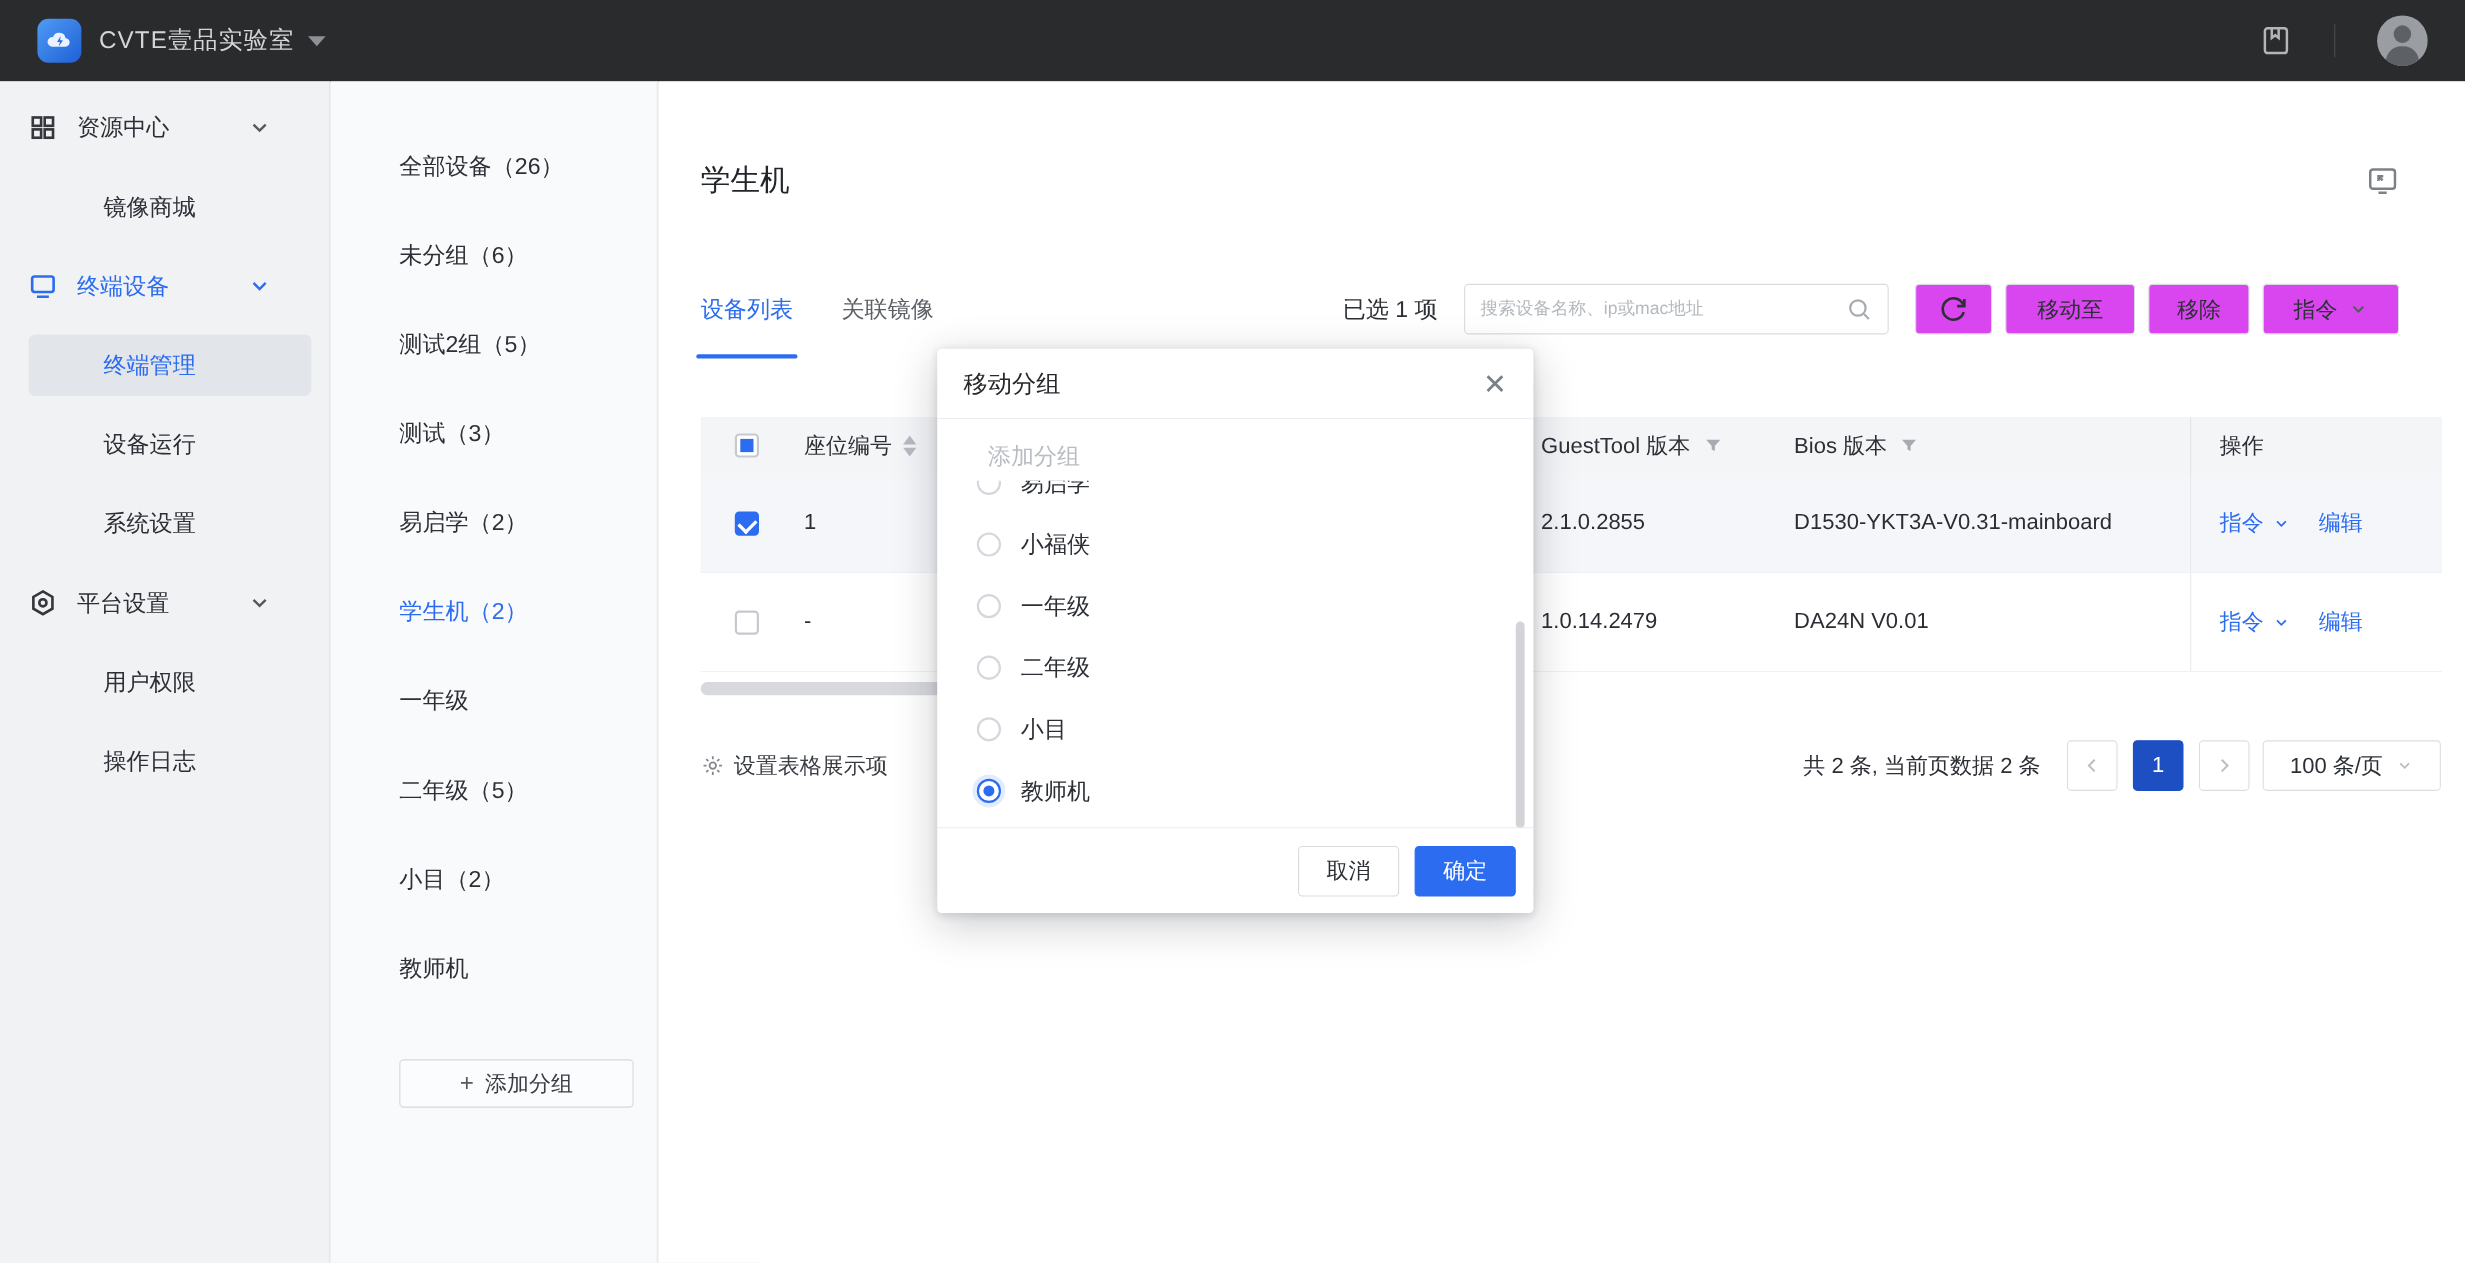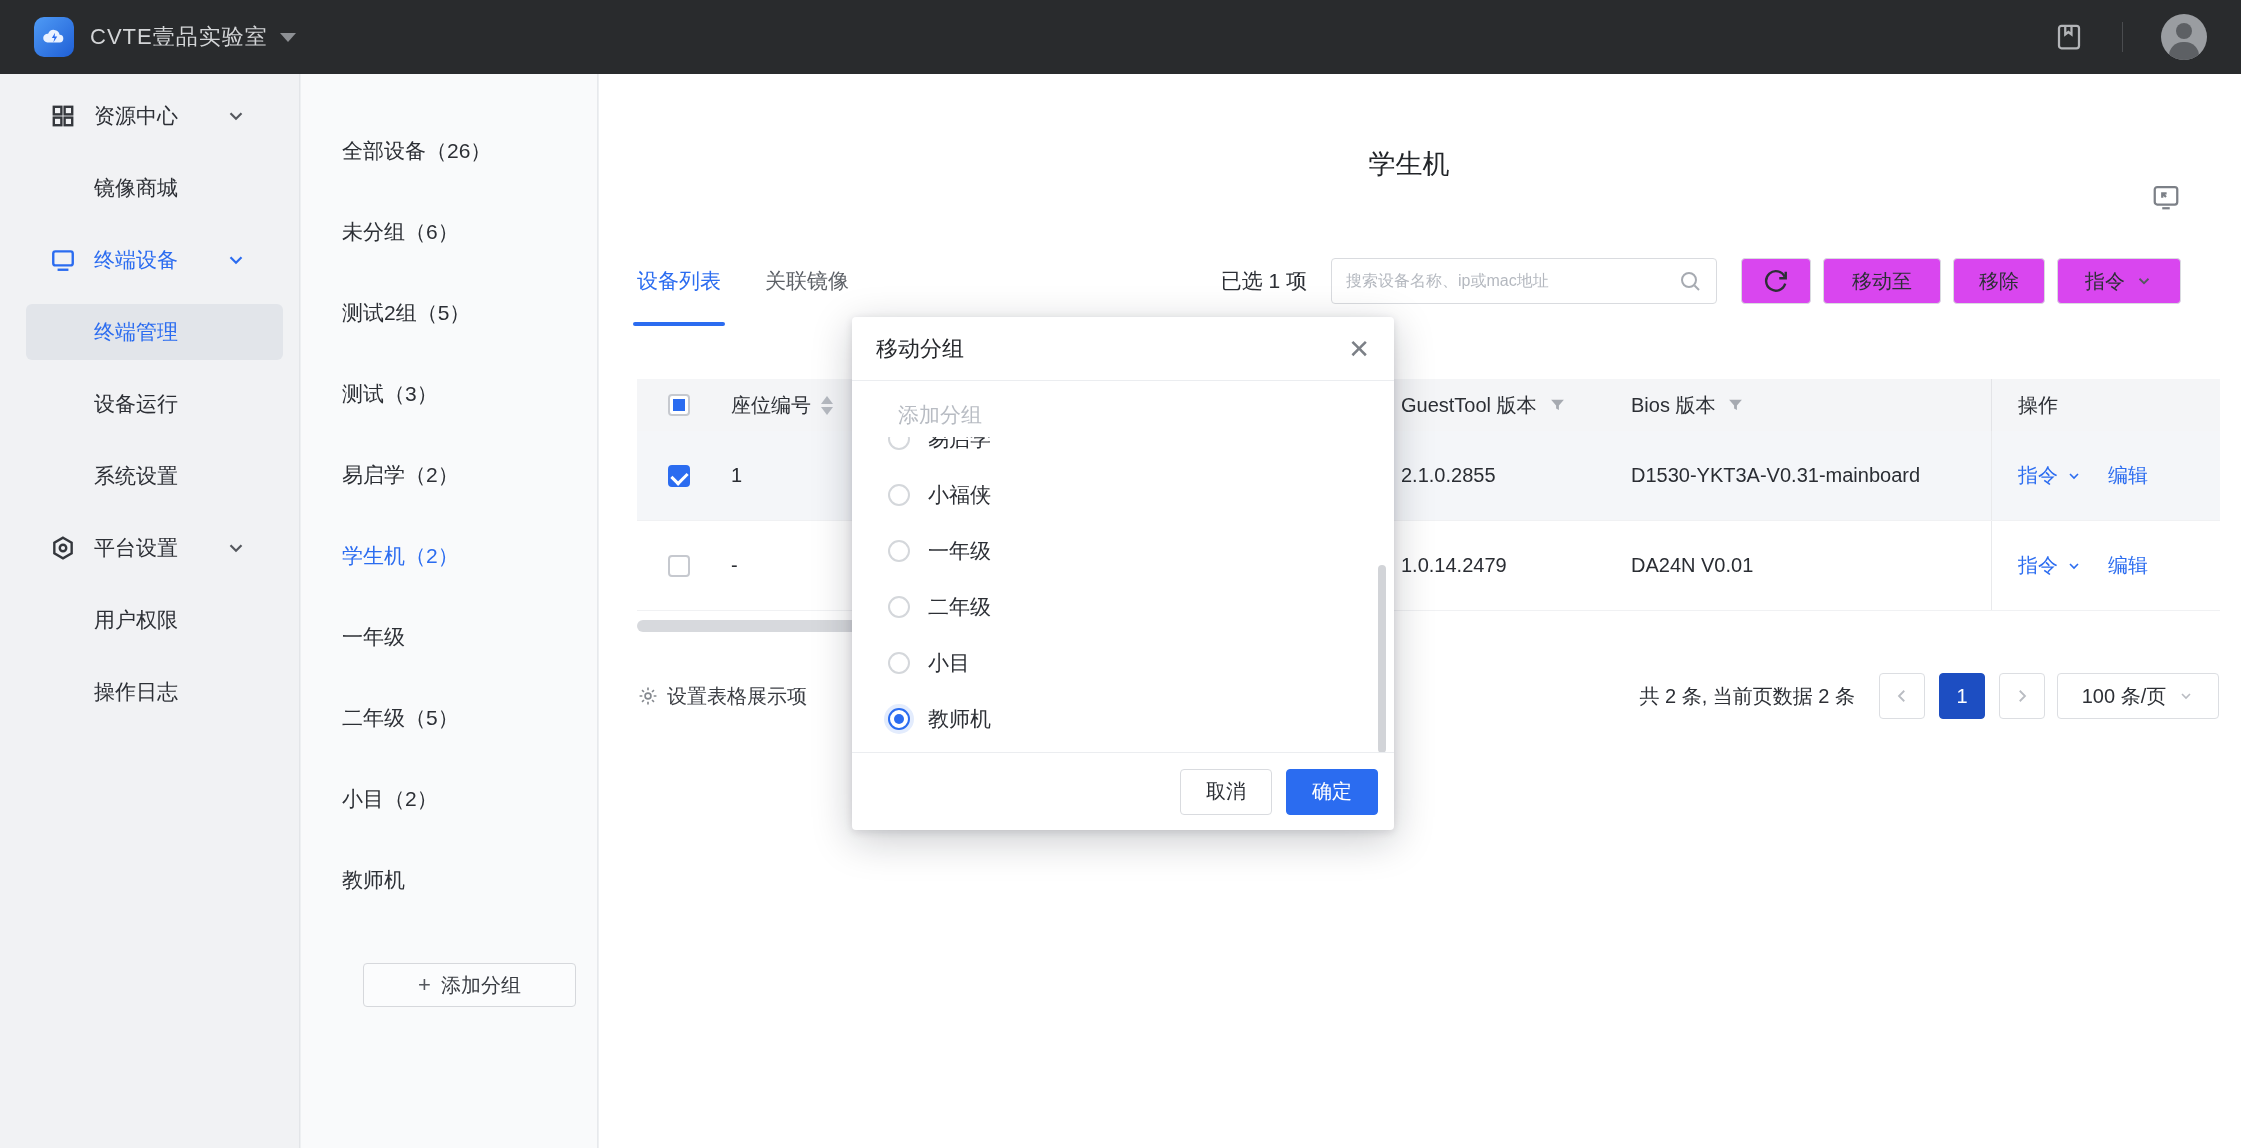--- a/index.html
+++ b/index.html
@@ -13,40 +13,40 @@
   .org { margin-left:16px; font-size:22px; color:#d3d5d7; letter-spacing:1px; }
   .org-caret { width:0; height:0; margin-left:12px; border-left:8px solid transparent; border-right:8px solid transparent; border-top:9px solid #8d9094; }
   .topbar-right { margin-left:auto; display:flex; align-items:center; }
   .tb-divider { width:1px; height:30px; background:#4a4c4f; margin:0 38px; }
   .avatar { width:46px; height:46px; border-radius:50%; background:#9a9da1; margin-right:34px; position:relative; overflow:hidden; }
   .avatar .head { position:absolute; left:50%; top:9px; transform:translateX(-50%); width:16px; height:16px; border-radius:50%; background:#5d6064; }
   .avatar .torso { position:absolute; left:50%; top:28px; transform:translateX(-50%); width:30px; height:20px; border-radius:14px 14px 0 0; background:#5d6064; }
 
   
   .sidebar { position:absolute; left:0; top:74px; width:300px; height:1074px; background:#f1f2f4; border-right:1px solid #e3e5e8; padding-top:6px; }
-  .side-item { position:relative; height:72px; display:flex; align-items:center; padding-left:50px; font-size:21px; color:#2c2f35; cursor:pointer; }
+  .side-item { position:relative; height:72px; display:flex; align-items:center; padding-left:26px; font-size:21px; color:#2c2f35; cursor:pointer; }
   .side-item .s-icon { width:26px; height:26px; margin-right:18px; display:flex; align-items:center; color:#34373c; }
   .side-item.sub { padding-left:94px; }
   .side-item .chev { position:absolute; right:52px; color:#55585e; }
   .side-item.blue { color:#2b6cf0; }
   .side-item.blue .chev { color:#2b6cf0; }
   .side-item.selected { color:#2b6cf0; }
   .side-item.selected::before { content:""; position:absolute; left:26px; right:16px; top:8px; bottom:8px; background:#e2e5ea; border-radius:6px; z-index:0; }
   .side-item > * { position:relative; z-index:1; }
 
   
   .groups { position:absolute; left:301px; top:74px; width:297px; height:1074px; background:#f9fafb; border-right:1px solid #e7e9ec; padding-top:36px; }
-  .group-item { height:81px; display:flex; align-items:center; padding-left:41px; font-size:21px; color:#2c2f35; cursor:pointer; }
+  .group-item { height:81px; display:flex; align-items:center; padding-left:62px; font-size:21px; color:#2c2f35; cursor:pointer; }
   .group-item.active { color:#2b6cf0; }
   .add-group { margin:43px 0 0 62px; width:213px; height:44px; border:1px solid #d6d8dc; border-radius:4px; background:#fbfcfd; display:flex; align-items:center; justify-content:center; font-size:20px; color:#3a3d43; cursor:pointer; }
   .add-group .plus { margin-right:10px; font-size:22px; color:#55585e; }
 
   
   .main { position:absolute; left:599px; top:74px; width:1642px; height:1074px; background:#ffffff; }
-  .page-head { position:absolute; left:38px; top:72px; right:60px; display:flex; align-items:center;flex-direction:column; }
+  .page-head { position:absolute; left:38px; top:72px; right:60px; display:flex; align-items:center; }
   .page-title { font-size:27px; font-weight:500; color:#222529; }
   .head-icon { margin-left:auto; color:#7c8087; cursor:pointer; }
 
   .tabbar { position:absolute; left:38px; right:60px; top:178px; height:58px; display:flex; align-items:center; }
   .tab { font-size:21px; color:#5d6167; margin-right:44px; position:relative; height:58px; display:flex; align-items:center; cursor:pointer; }
   .tab.active { color:#2b6cf0; }
   .tab.active::after { content:""; position:absolute; left:-4px; right:-4px; bottom:-16px; height:4px; background:#2b6cf0; border-radius:2px; }
   .sel-info { margin-left:auto; font-size:21px; color:#2c2f35; margin-right:24px; white-space:nowrap; }
   .search-box { width:386px; height:46px; border:1px solid #d9dbdf; border-radius:4px; background:#fff; display:flex; align-items:center; padding:0 14px; margin-right:24px; }
   .search-box input { flex:1; border:none; outline:none; font-size:16px; color:#2c2f35; background:transparent; }

